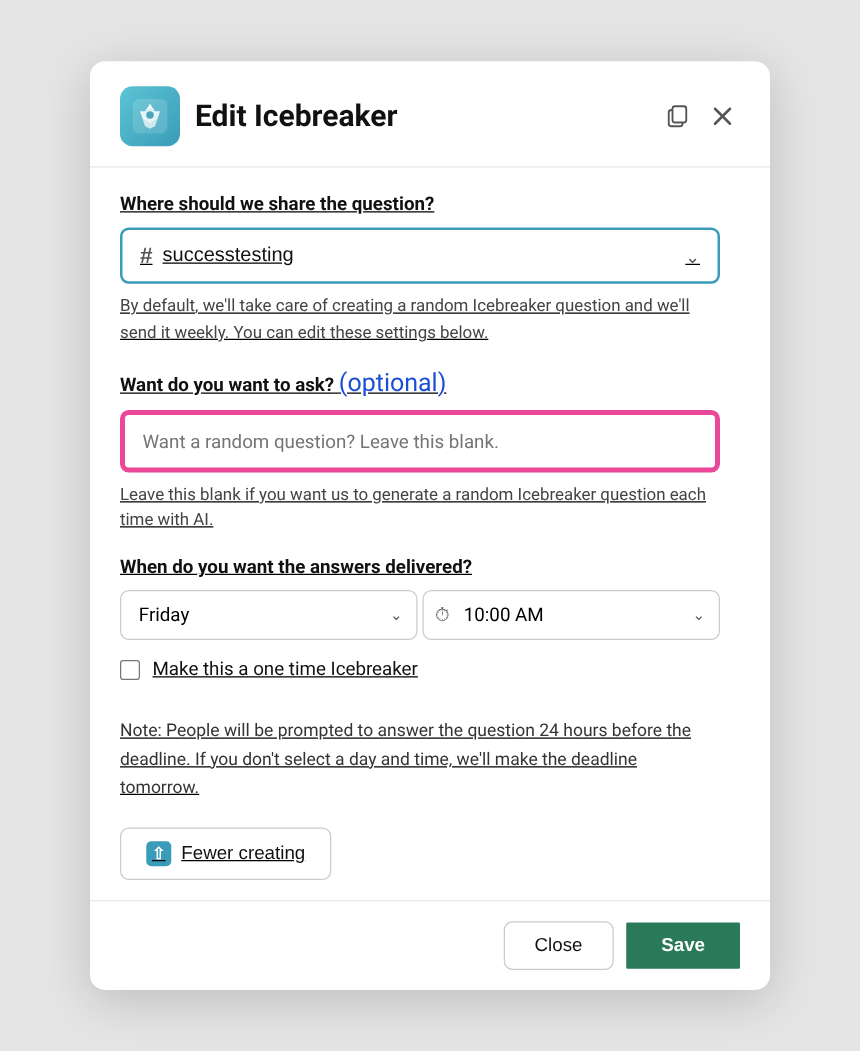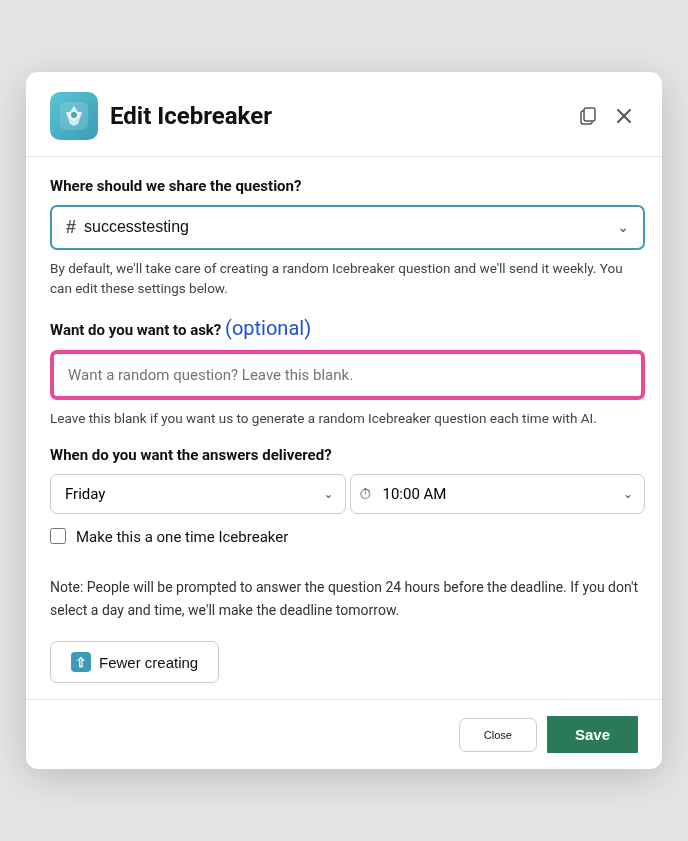--- a/index.html
+++ b/index.html
@@ -8,21 +8,21 @@
       background: #e5e5e5;
       display: flex;
       align-items: center;
       justify-content: center;
       min-height: 100vh;
       font-size: 15px;
     }
     .modal {
       background: #ffffff;
       border-radius: 12px;
-      width: 636px;
+      width: 544px;
       box-shadow: 0 8px 40px rgba(0,0,0,0.18);
       overflow: hidden;
     }
     .modal-header {
       display: flex;
       align-items: center;
       padding: 20px 24px 16px 24px;
       border-bottom: 1px solid #e8e8e8;
       gap: 12px;
     }
@@ -56,21 +56,22 @@
       border: none;
       cursor: pointer;
       color: #555;
       padding: 4px;
       display: flex;
       align-items: center;
       justify-content: center;
       border-radius: 4px;
     }
     .modal-body {
-      padding: 20px 17px 16px 24px;
+      padding: 20px 40px 16px 24px;
+      text-decoration: underline;
     }
     .section-label {
       font-size: 15px;
       font-weight: 700;
       color: #111;
       margin-bottom: 10px;
     }
     .section-label-optional {
       font-weight: 400;
       color: #1d4ed8;
@@ -122,21 +123,21 @@
       font-family: inherit;
     }
     .delivery-row {
       display: flex;
       gap: 4px;
       margin-bottom: 14px;
       align-items: center;
     }
     .checkbox-row {
       display: flex;
-      align-items: flex-start;
+      align-items: flex-end;
       gap: 10px;
       margin-bottom: 16px;
     }
     .checkbox-row input[type="checkbox"] {
       width: 16px;
       height: 16px;
       border: 1.5px solid #aaa;
       border-radius: 3px;
       cursor: pointer;
     }
@@ -182,21 +183,21 @@
       align-items: center;
       padding: 16px 24px;
       border-top: 1px solid #e8e8e8;
       gap: 10px;
     }
     .btn-close {
       border: 1px solid #ccc;
       background: #fff;
       border-radius: 7px;
       padding: 10px 24px;
-      font-size: 11px;
+      font-size: 15px;
       cursor: pointer;
       color: #111;
       font-weight: 500;
     }
     .btn-save {
       border: none;
       background: #2a7a5a;
       border-radius: 1px;
       padding: 10px 28px;
       font-size: 15px;

